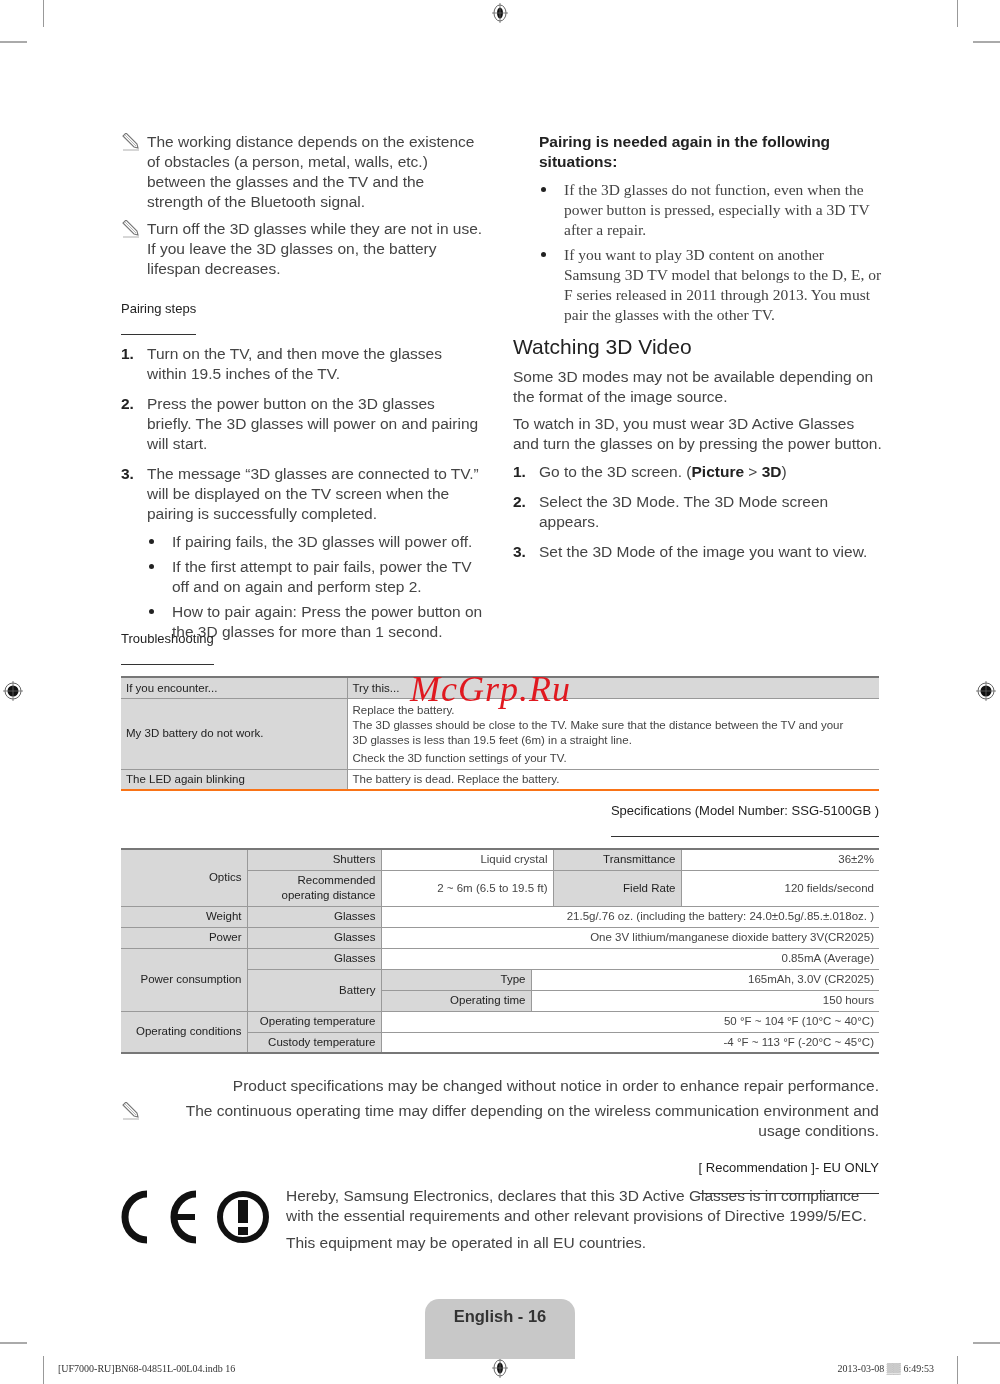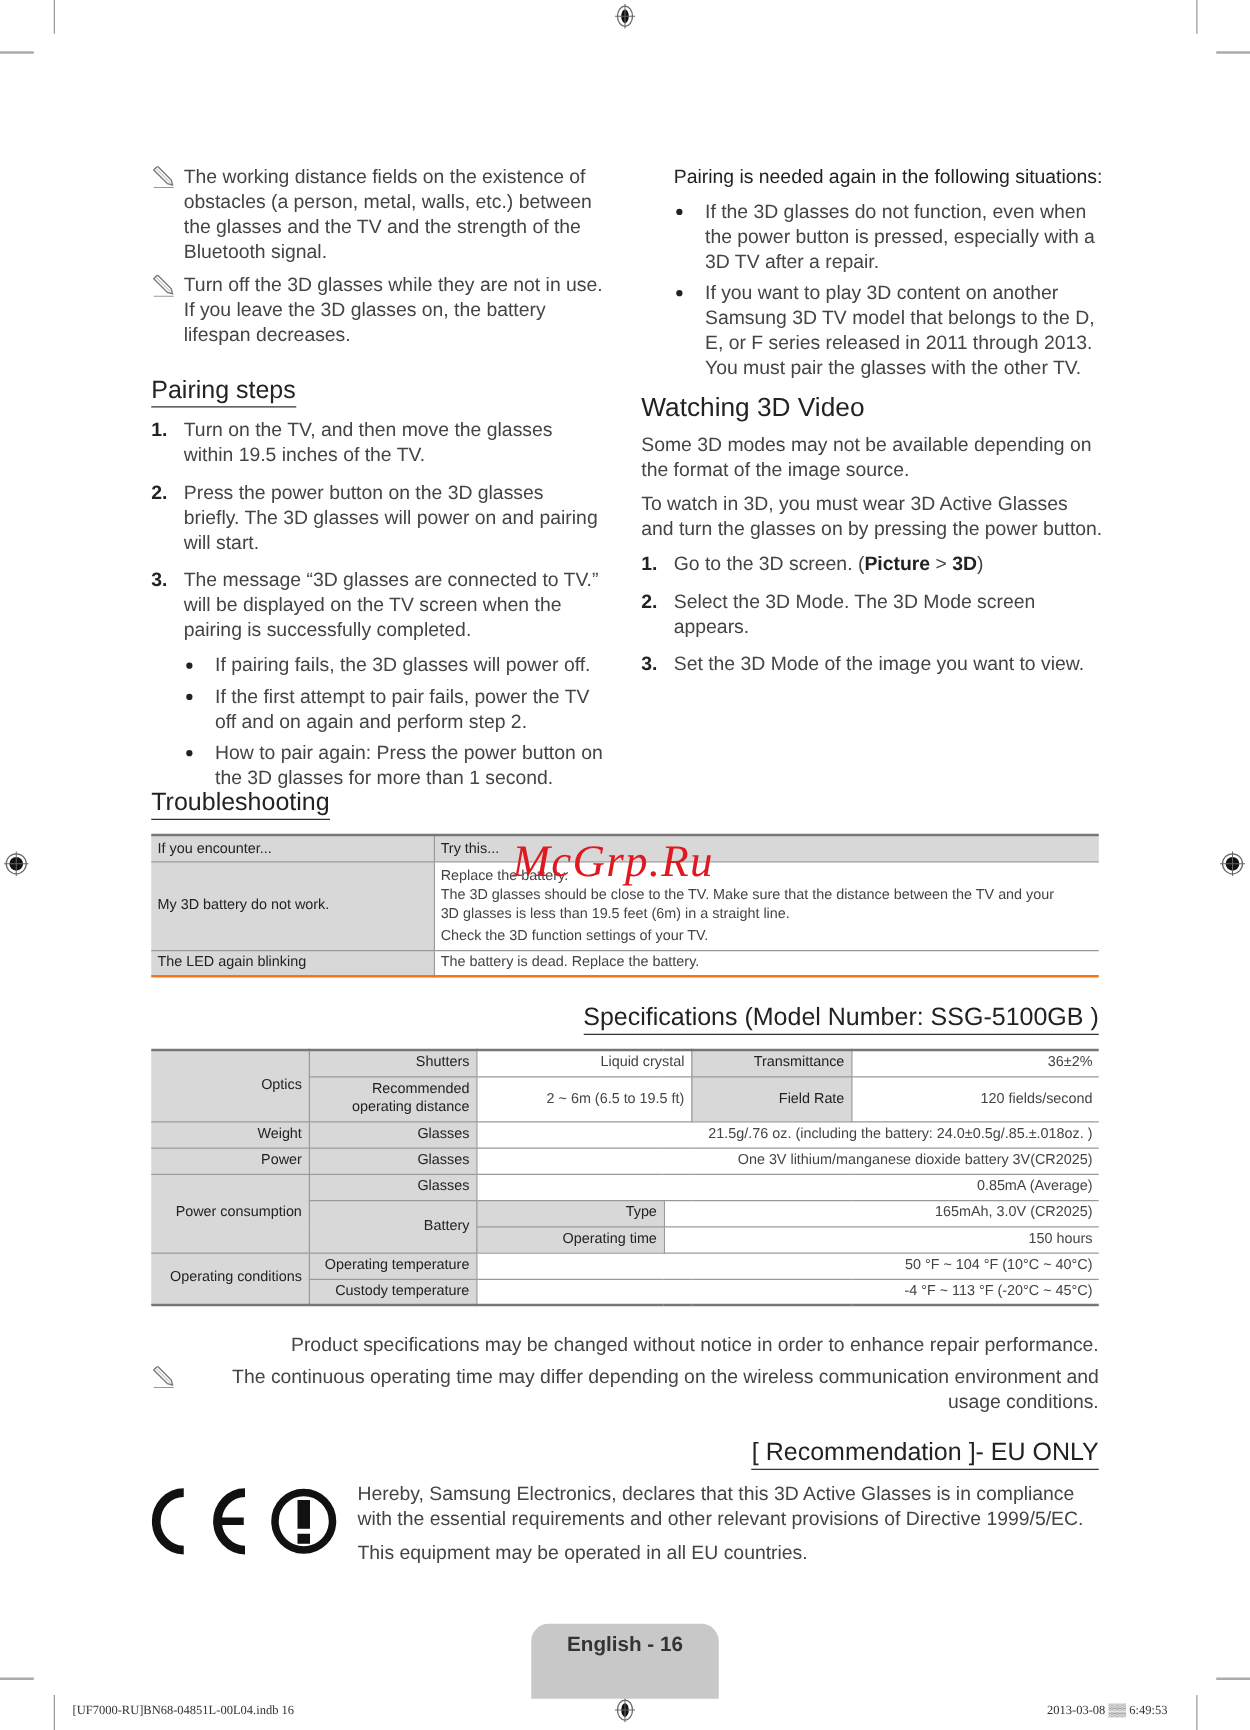--- a/index.html
+++ b/index.html
@@ -11,31 +11,31 @@
   .crop-h { position: absolute; height: 2px; background: #aaa; }
   .reg-mark { position: absolute; width: 20px; height: 20px; }
 
   
   .col-left { position: absolute; left: 121px; top: 132px; width: 362px; }
   .col-right { position: absolute; left: 513px; top: 132px; width: 370px; }
 
   .p { font-size: 15.5px; line-height: 20px; color: #444; }
   .note { position: relative; padding-left: 26px; font-size: 15.5px; line-height: 20px; color: #444; margin-bottom: 7px; }
   .note .note-icon { position: absolute; left: 0; top: 1px; width: 20px; height: 18px; }
-  .sub-heading { font-size: 20px; color: #222; display: inline-block; border-bottom: 1.5px solid #333; padding-bottom: 1px; margin-top: 15px; margin-bottom: 9px; }
-  .bold-heading { font-size: 15.5px; font-weight: normal; color: #222; line-height: 20px; margin-bottom: 10px; }
+  .sub-heading { font-size: 13px; color: #222; display: inline-block; border-bottom: 1.5px solid #333; padding-bottom: 18px; margin-top: 15px; margin-bottom: 9px; }
+  .bold-heading { font-size: 15.5px; font-weight: bold; color: #222; line-height: 20px; margin-bottom: 10px; }
   .section-title { font-size: 21px; color: #222; margin-top: 10px; margin-bottom: 8px; }
 
   .steps { list-style: none; }
   .steps li { position: relative; padding-left: 26px; font-size: 15.5px; line-height: 20px; color: #444; margin-bottom: 10px; }
   .steps li .num { position: absolute; left: 0; top: 0; font-weight: bold; color: #222; }
   .bullets { list-style: none; padding-left: 26px; margin-top: -2px; }
   .bullets li { position: relative; padding-left: 25px; font-size: 15.5px; line-height: 20px; color: #444; margin-bottom: 5px; }
   .bullets li .dot { position: absolute; left: 2px; top: 7px; width: 5px; height: 5px; border-radius: 50%; background: #222; }
-  .bullets.right { padding-left: 26px; }
+  .bullets.right { padding-left: 26px; font-family: Liberation Serif, serif; }
   .b { font-weight: bold; color: #222; }
 
   
   .full { position: absolute; left: 121px; width: 758px; }
 
   table { border-collapse: collapse; width: 100%; font-size: 11.5px; color: #444; }
   .tbl-trouble { border-top: 2px solid #777; border-bottom: 2px solid #f97316; }
   .tbl-trouble th { background: #d8d8d8; text-align: left; font-weight: normal; color: #222; padding: 3px 5px; height: 21px; border-bottom: 1px solid #999; }
   .tbl-trouble td { padding: 2px 5px; border-bottom: 1px solid #999; vertical-align: middle; line-height: 15px; }
   .tbl-trouble td.key { background: #d8d8d8; color: #222; width: 226px; border-right: 1px solid #999; }
@@ -94,21 +94,21 @@
   <line x1="2" y1="10" x2="18" y2="10" stroke="#666" stroke-width="0.8"></line>
 </svg>
 
 <div class="col-left">
   <div class="note">
     <svg class="note-icon" viewBox="0 0 20 18">
       <path d="M2 3 L13 14 L17 15 L16 11 L5 0 Z" fill="none" stroke="#777" stroke-width="1.1"></path>
       <line x1="4" y1="2" x2="15" y2="13" stroke="#999" stroke-width="0.7"></line>
       <line x1="2" y1="17" x2="18" y2="17" stroke="#999" stroke-width="0.8"></line>
     </svg>
-    <span>The working distance fields on the existence of obstacles (a person, metal, walls, etc.) between the glasses and the TV and the strength of the Bluetooth signal.</span>
+    <span>The working distance depends on the existence of obstacles (a person, metal, walls, etc.) between the glasses and the TV and the strength of the Bluetooth signal.</span>
   </div>
   <div class="note">
     <svg class="note-icon" viewBox="0 0 20 18">
       <path d="M2 3 L13 14 L17 15 L16 11 L5 0 Z" fill="none" stroke="#777" stroke-width="1.1"></path>
       <line x1="4" y1="2" x2="15" y2="13" stroke="#999" stroke-width="0.7"></line>
       <line x1="2" y1="17" x2="18" y2="17" stroke="#999" stroke-width="0.8"></line>
     </svg>
     <span>Turn off the 3D glasses while they are not in use. If you leave the 3D glasses on, the battery lifespan decreases.</span>
   </div>
 

